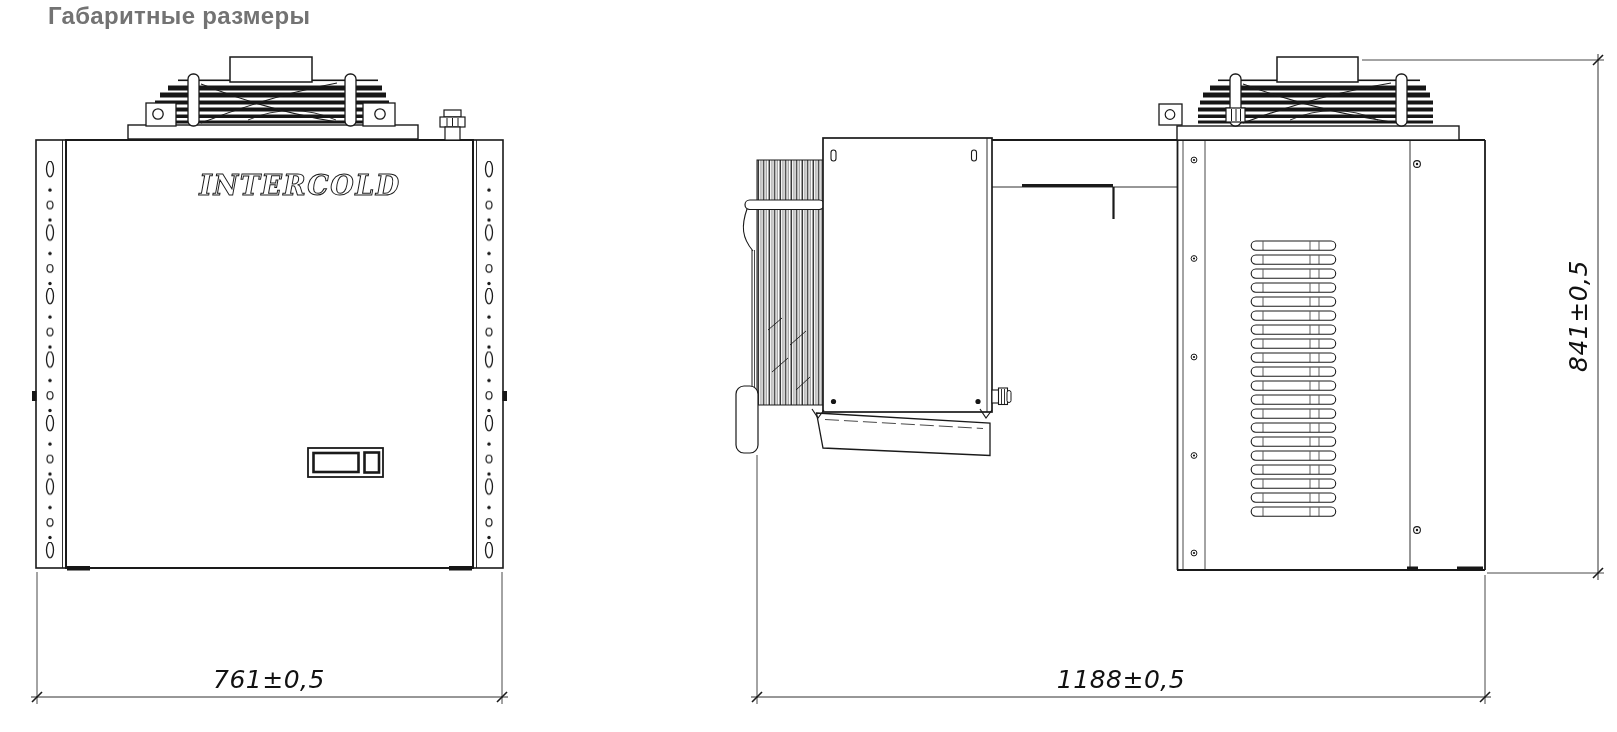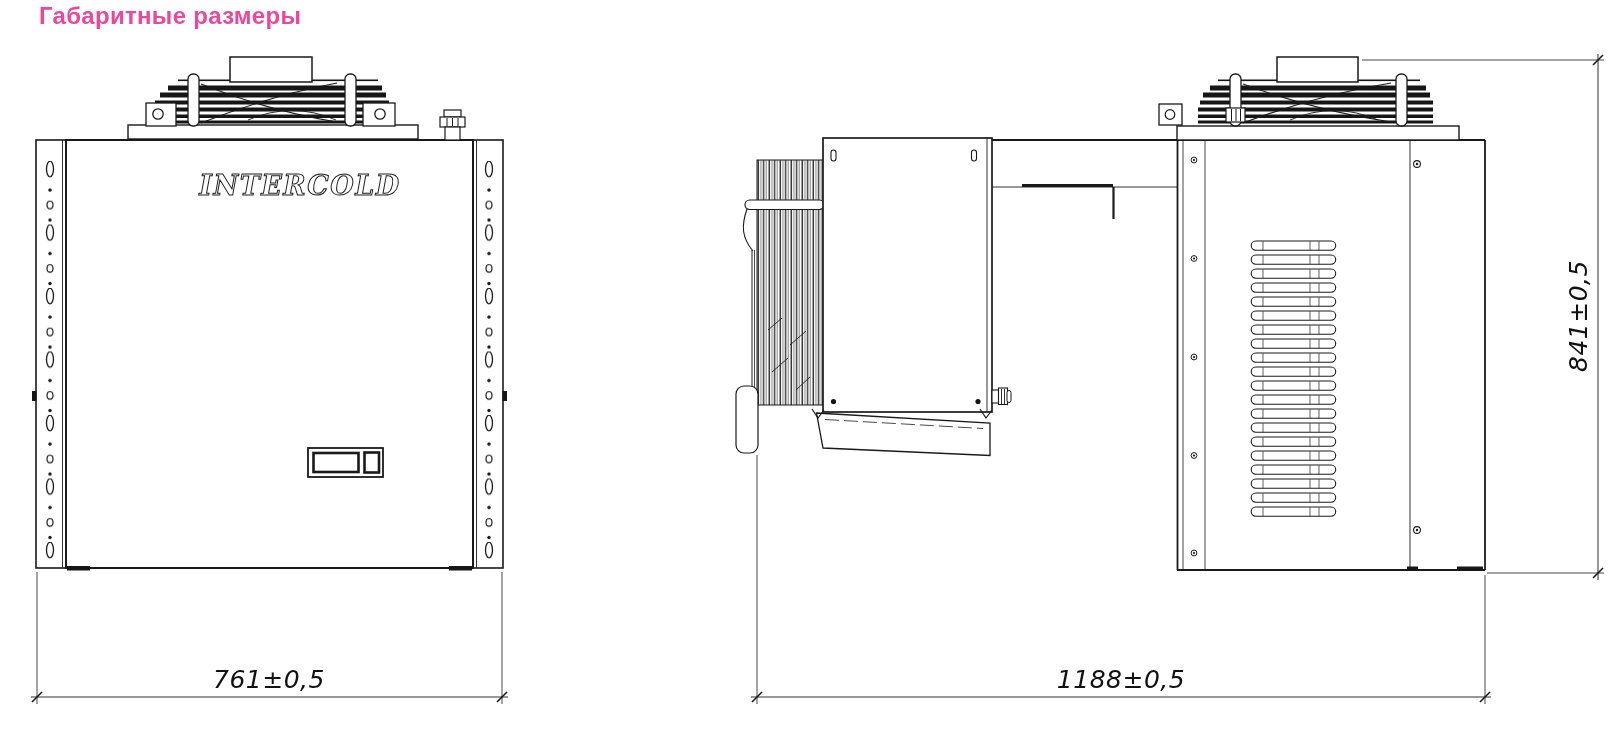--- a/index.html
+++ b/index.html
@@ -1,19 +1,19 @@
 <!DOCTYPE html>
 <html><head>
 <meta charset="utf-8">
 <style>
   html,body { margin:0; padding:0; background:#ffffff; }
   .page { position:relative; width:1617px; height:732px; background:#ffffff;
           font-family:"Liberation Sans", sans-serif; overflow:hidden; }
-  .title { position:absolute; left:39px; top:2px; margin:0; font-size:24px;
-           font-weight:bold; letter-spacing:0.3px; color:#ec4899;
+  .title { position:absolute; left:48px; top:2px; margin:0; font-size:24px;
+           font-weight:bold; letter-spacing:0.3px; color:#737373;
            font-family:"Liberation Sans", sans-serif; }
   #dwg { position:absolute; left:0; top:0; }
   #dwg line, #dwg path { stroke:#1a1a1a; fill:none; }
   #dwg rect.o  { fill:#ffffff; stroke:#1a1a1a; }
   #dwg rect.f  { fill:#161616; stroke:none; }
   #dwg circle.o{ fill:#ffffff; stroke:#1a1a1a; }
   #dwg circle.f{ fill:#161616; stroke:none; }
   .dim  { font-family:"DejaVu Sans", sans-serif; font-style:italic;
           font-size:25px; fill:#111111; letter-spacing:0.5px; }
   .logo { font-family:"DejaVu Serif", serif; font-style:italic; font-weight:bold;

